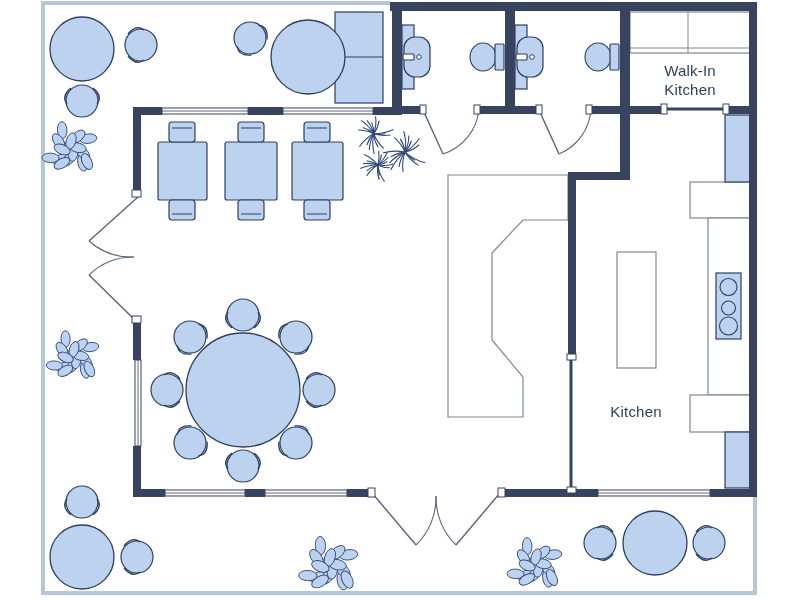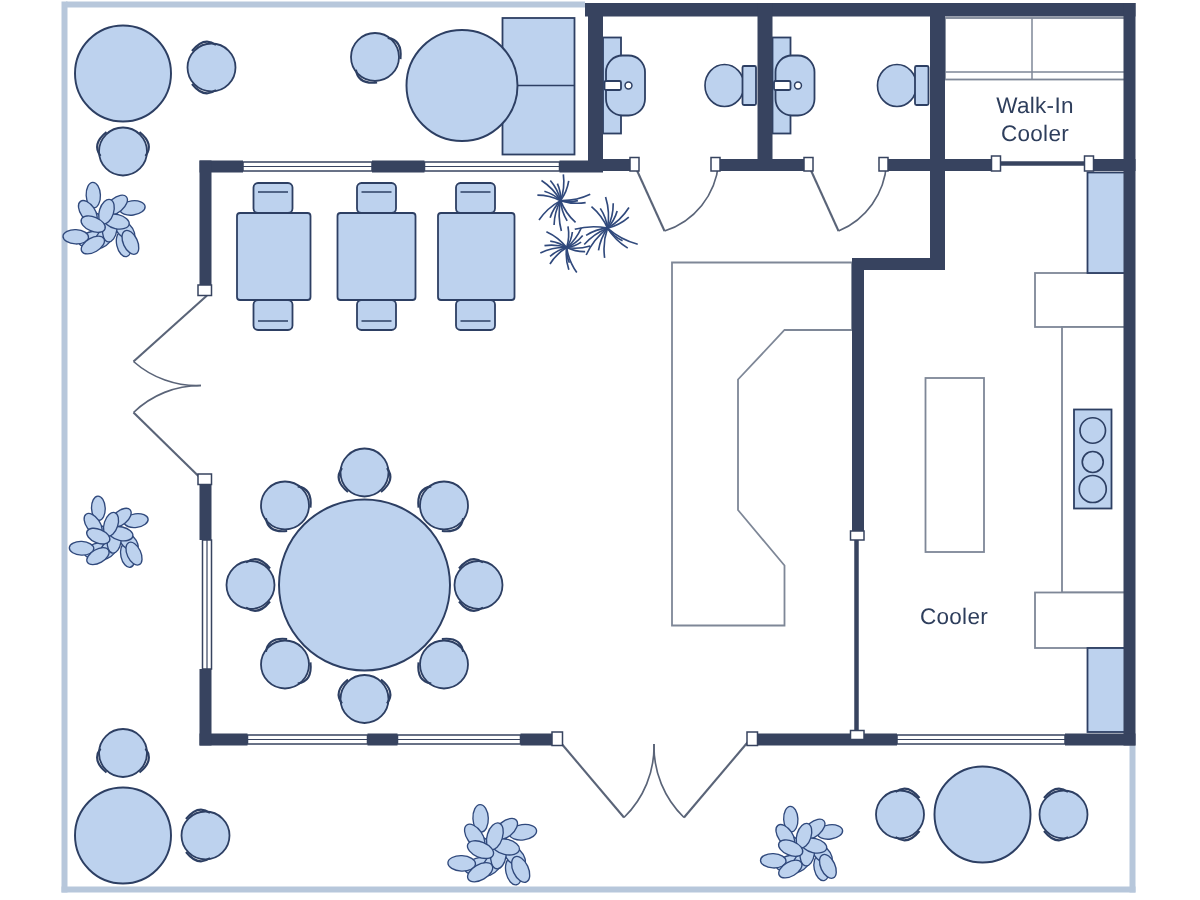--- a/index.html
+++ b/index.html
@@ -428,15 +428,15 @@
       <g>
         <rect x="723" y="104" width="6" height="10" fill="#ffffff" stroke="#37435f" stroke-width="1"></rect>
       </g>
       <g>
         <rect x="567" y="354" width="9" height="6" fill="#ffffff" stroke="#37435f" stroke-width="1"></rect>
       </g>
       <g>
         <rect x="567" y="487" width="9" height="6" fill="#ffffff" stroke="#37435f" stroke-width="1"></rect>
       </g>
     </svg>
-  <div class="room-label" id="lbl-cooler">Walk-In Cooler</div>
-  <div class="room-label" id="lbl-kitchen">Cooler</div>
+  <div class="room-label" id="lbl-cooler">Walk-In Kitchen</div>
+  <div class="room-label" id="lbl-kitchen">Kitchen</div>
 </div>
 
 </body></html>

